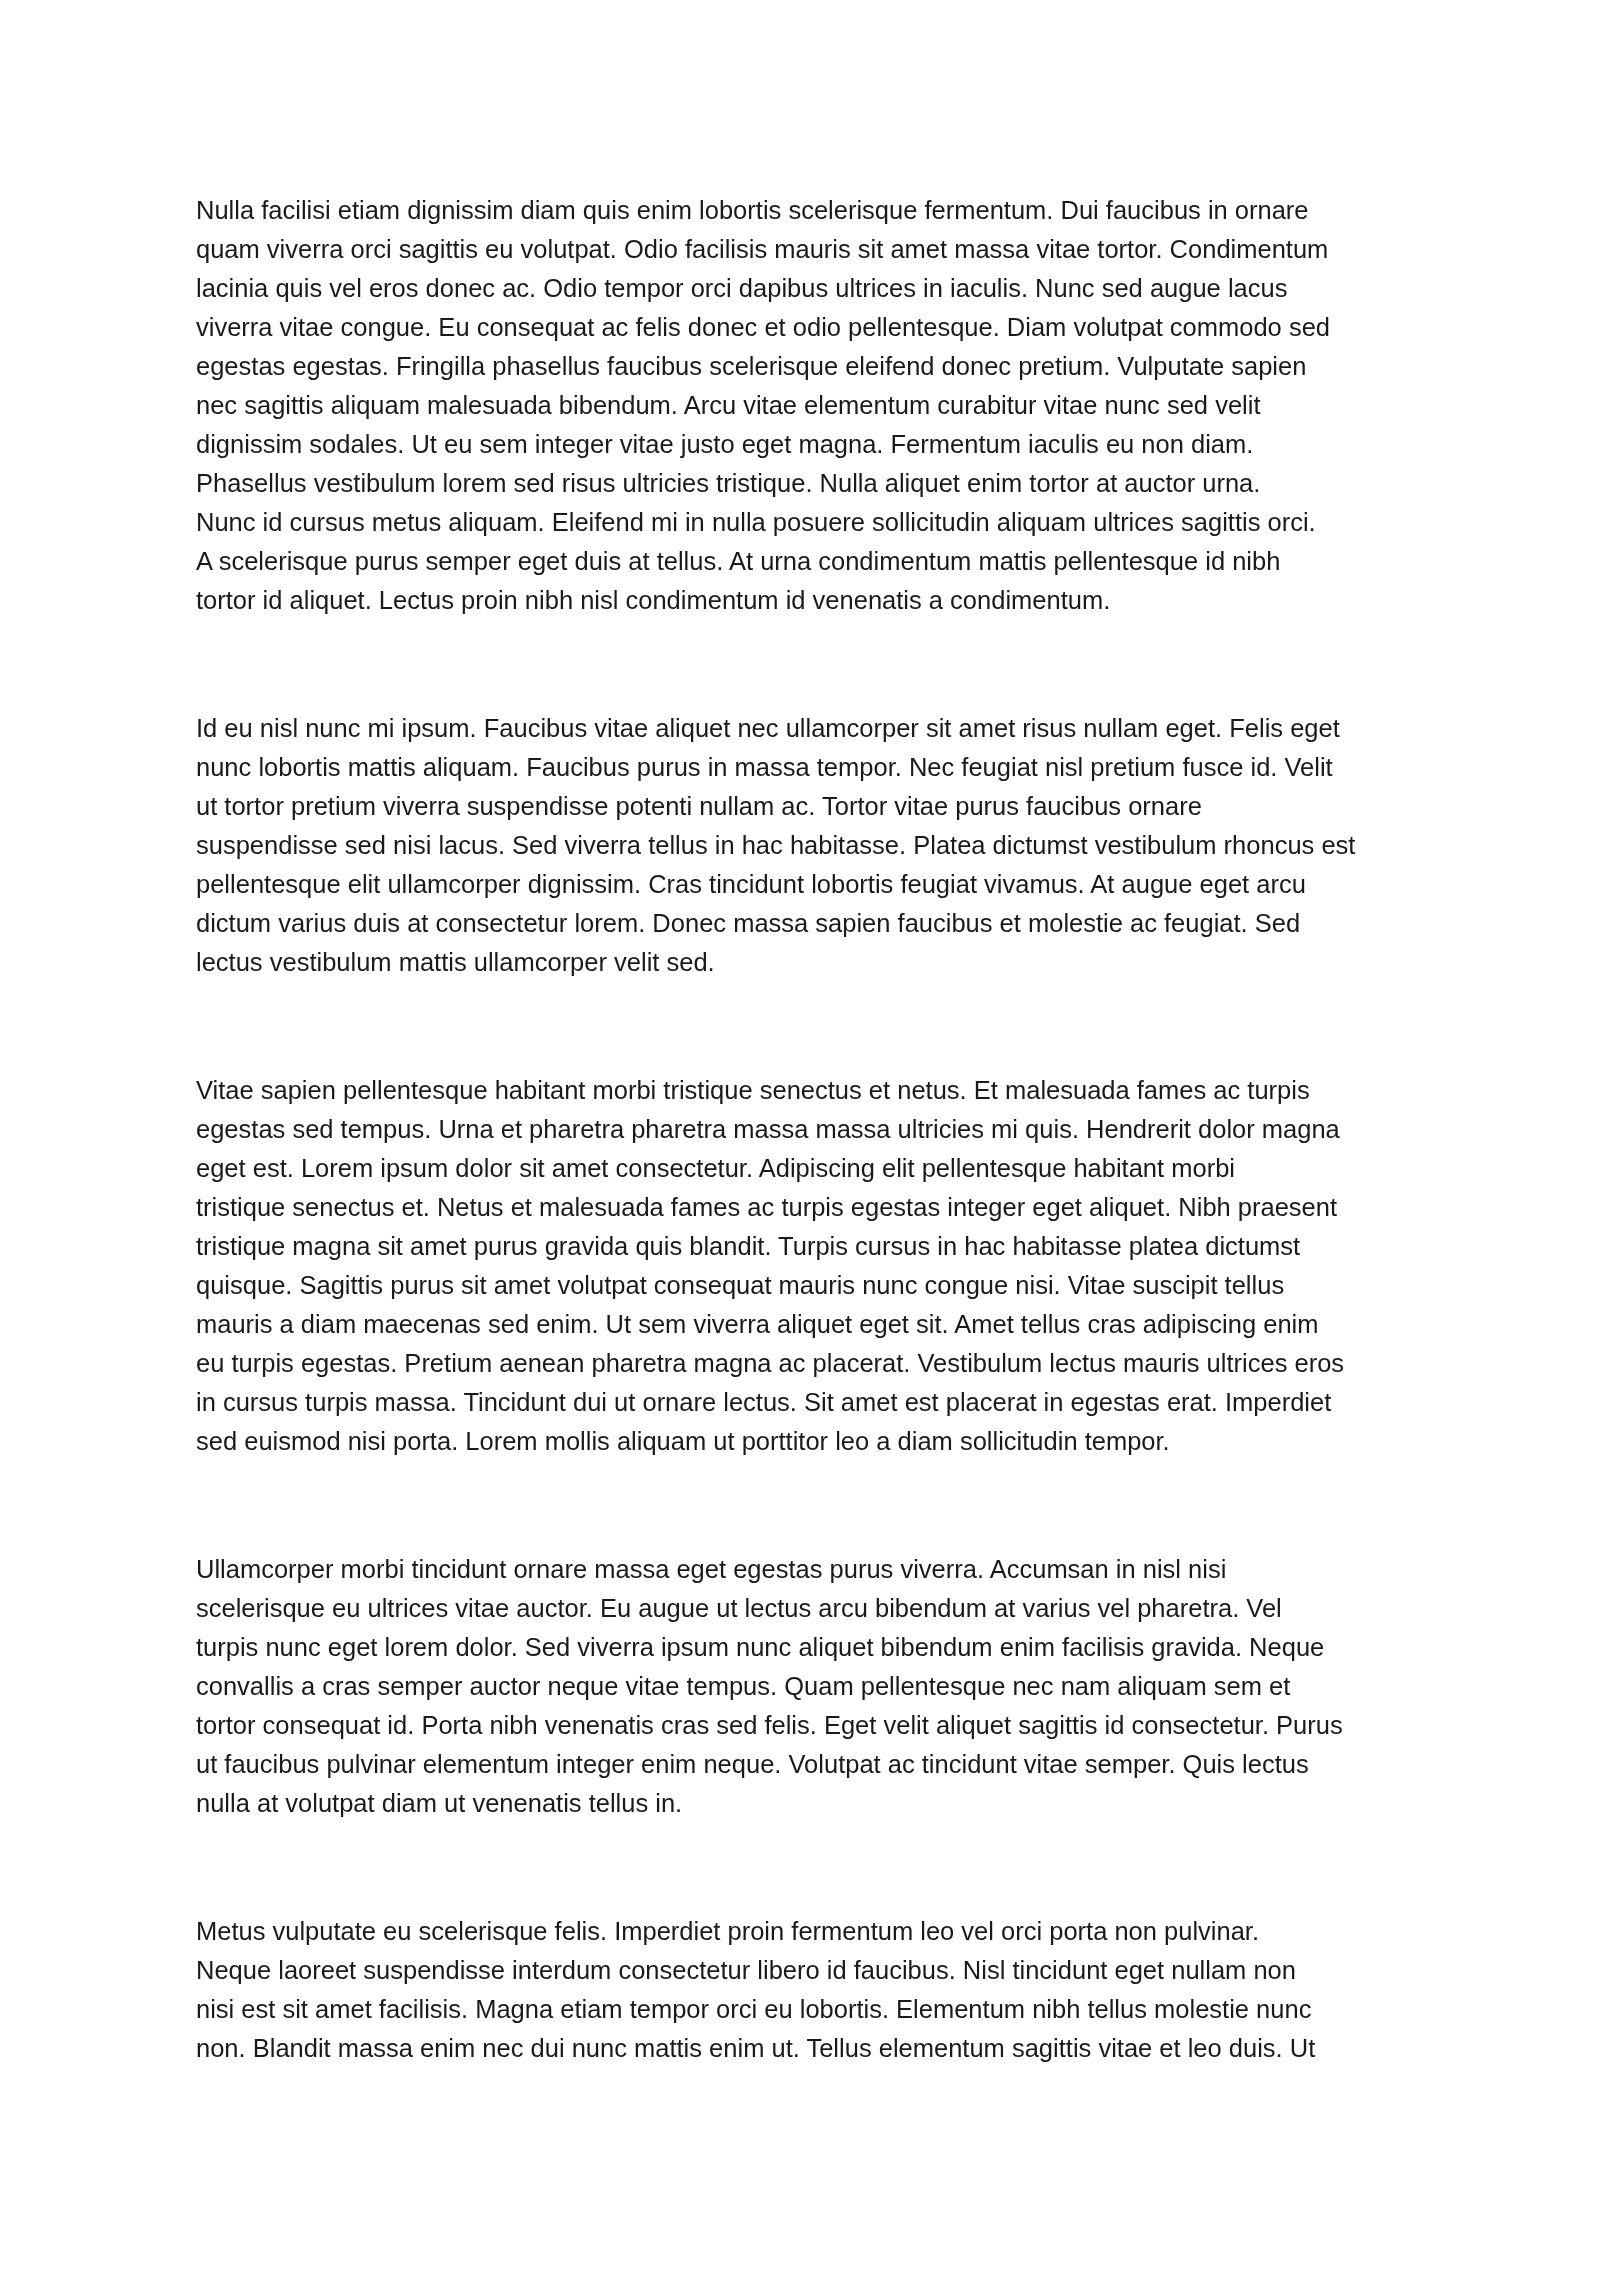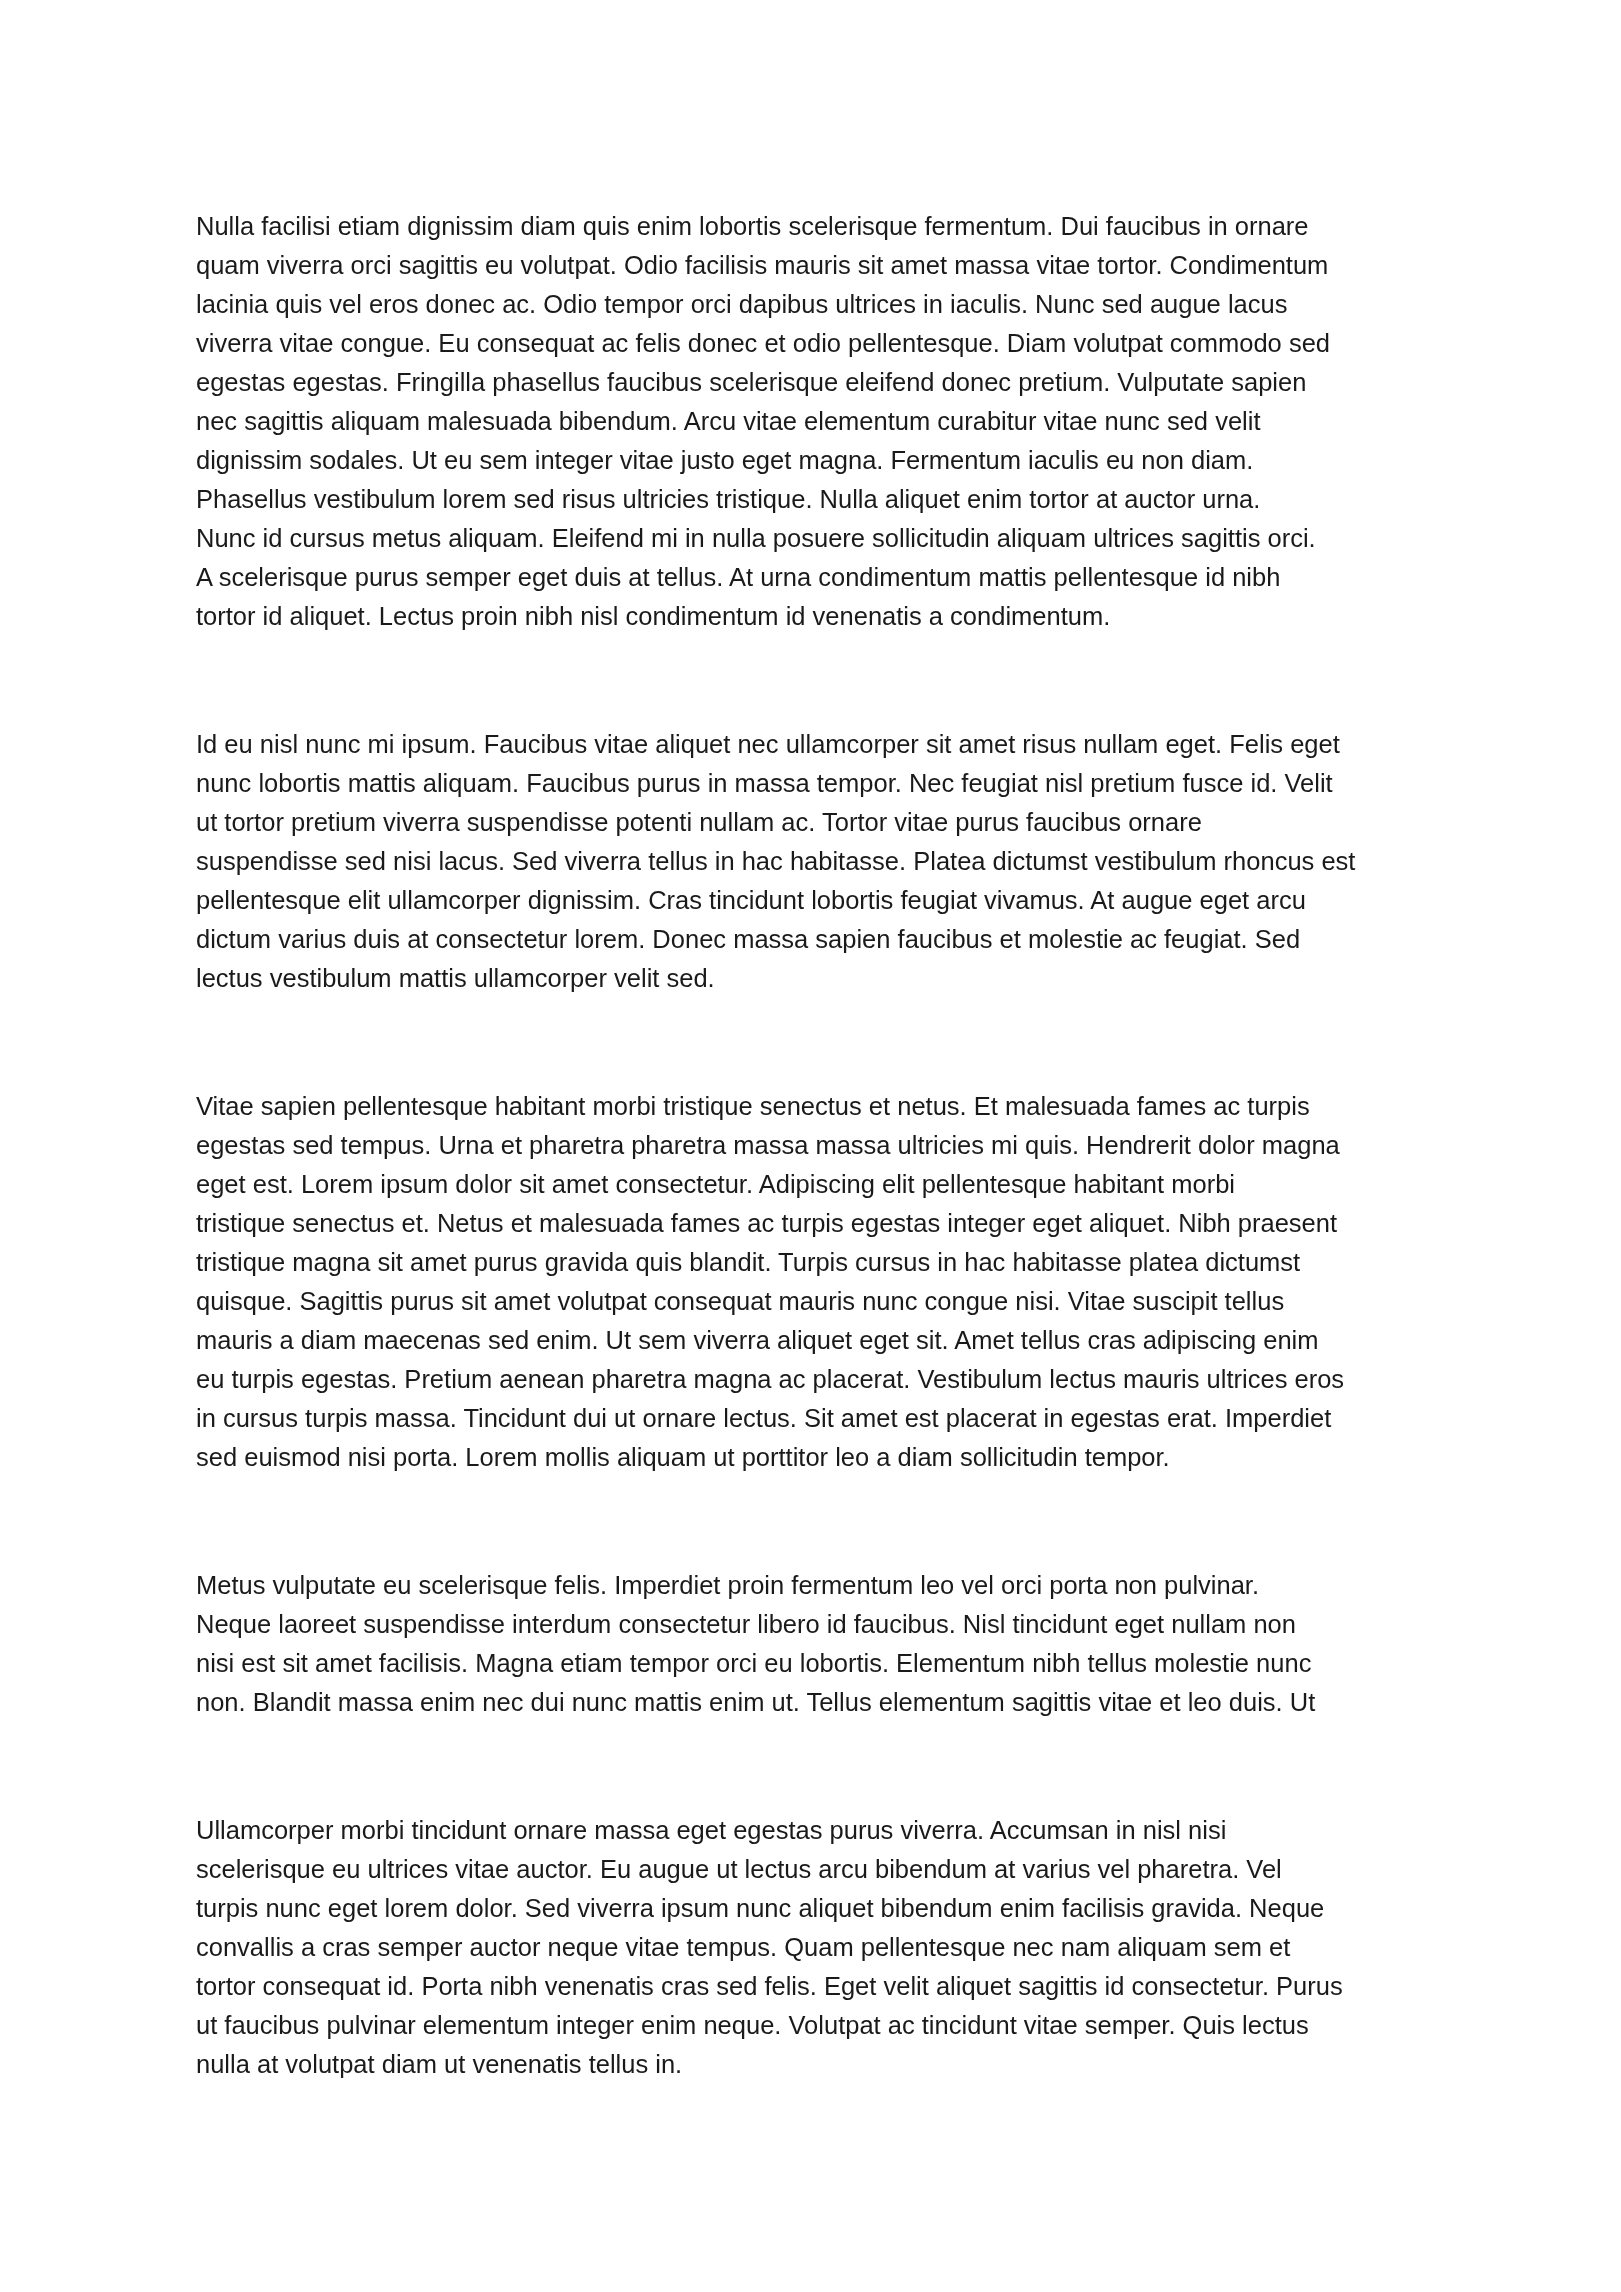--- a/index.html
+++ b/index.html
@@ -11,21 +11,21 @@
     position: relative;
     width: 1621px;
     height: 2293px;
     box-sizing: border-box;
     background: #ffffff;
     padding: 191px 186px 0 196px;
     overflow: hidden;
     font-family: "Liberation Sans", sans-serif;
   }
   .para {
-    margin: 16px 0 89px 0;
+    margin: 0 0 89px 0;
     font-size: 25.5px;
     line-height: 39px;
     color: #1a1a1a;
     white-space: pre-line; 
     letter-spacing: 0px;
   }
 </style>
 </head>
 <body>
 
@@ -51,25 +51,25 @@
   <p class="para">Vitae sapien pellentesque habitant morbi tristique senectus et netus. Et malesuada fames ac turpis
 egestas sed tempus. Urna et pharetra pharetra massa massa ultricies mi quis. Hendrerit dolor magna
 eget est. Lorem ipsum dolor sit amet consectetur. Adipiscing elit pellentesque habitant morbi
 tristique senectus et. Netus et malesuada fames ac turpis egestas integer eget aliquet. Nibh praesent
 tristique magna sit amet purus gravida quis blandit. Turpis cursus in hac habitasse platea dictumst
 quisque. Sagittis purus sit amet volutpat consequat mauris nunc congue nisi. Vitae suscipit tellus
 mauris a diam maecenas sed enim. Ut sem viverra aliquet eget sit. Amet tellus cras adipiscing enim
 eu turpis egestas. Pretium aenean pharetra magna ac placerat. Vestibulum lectus mauris ultrices eros
 in cursus turpis massa. Tincidunt dui ut ornare lectus. Sit amet est placerat in egestas erat. Imperdiet
 sed euismod nisi porta. Lorem mollis aliquam ut porttitor leo a diam sollicitudin tempor.</p>
-  <p class="para">Metus vulputate eu scelerisque felis. Imperdiet proin fermentum leo vel orci porta non pulvinar.
-Neque laoreet suspendisse interdum consectetur libero id faucibus. Nisl tincidunt eget nullam non
-nisi est sit amet facilisis. Magna etiam tempor orci eu lobortis. Elementum nibh tellus molestie nunc
-non. Blandit massa enim nec dui nunc mattis enim ut. Tellus elementum sagittis vitae et leo duis. Ut</p>
   <p class="para">Ullamcorper morbi tincidunt ornare massa eget egestas purus viverra. Accumsan in nisl nisi
 scelerisque eu ultrices vitae auctor. Eu augue ut lectus arcu bibendum at varius vel pharetra. Vel
 turpis nunc eget lorem dolor. Sed viverra ipsum nunc aliquet bibendum enim facilisis gravida. Neque
 convallis a cras semper auctor neque vitae tempus. Quam pellentesque nec nam aliquam sem et
 tortor consequat id. Porta nibh venenatis cras sed felis. Eget velit aliquet sagittis id consectetur. Purus
 ut faucibus pulvinar elementum integer enim neque. Volutpat ac tincidunt vitae semper. Quis lectus
 nulla at volutpat diam ut venenatis tellus in.</p>
+  <p class="para">Metus vulputate eu scelerisque felis. Imperdiet proin fermentum leo vel orci porta non pulvinar.
+Neque laoreet suspendisse interdum consectetur libero id faucibus. Nisl tincidunt eget nullam non
+nisi est sit amet facilisis. Magna etiam tempor orci eu lobortis. Elementum nibh tellus molestie nunc
+non. Blandit massa enim nec dui nunc mattis enim ut. Tellus elementum sagittis vitae et leo duis. Ut</p>
 </div>
 
 
 </body></html>

